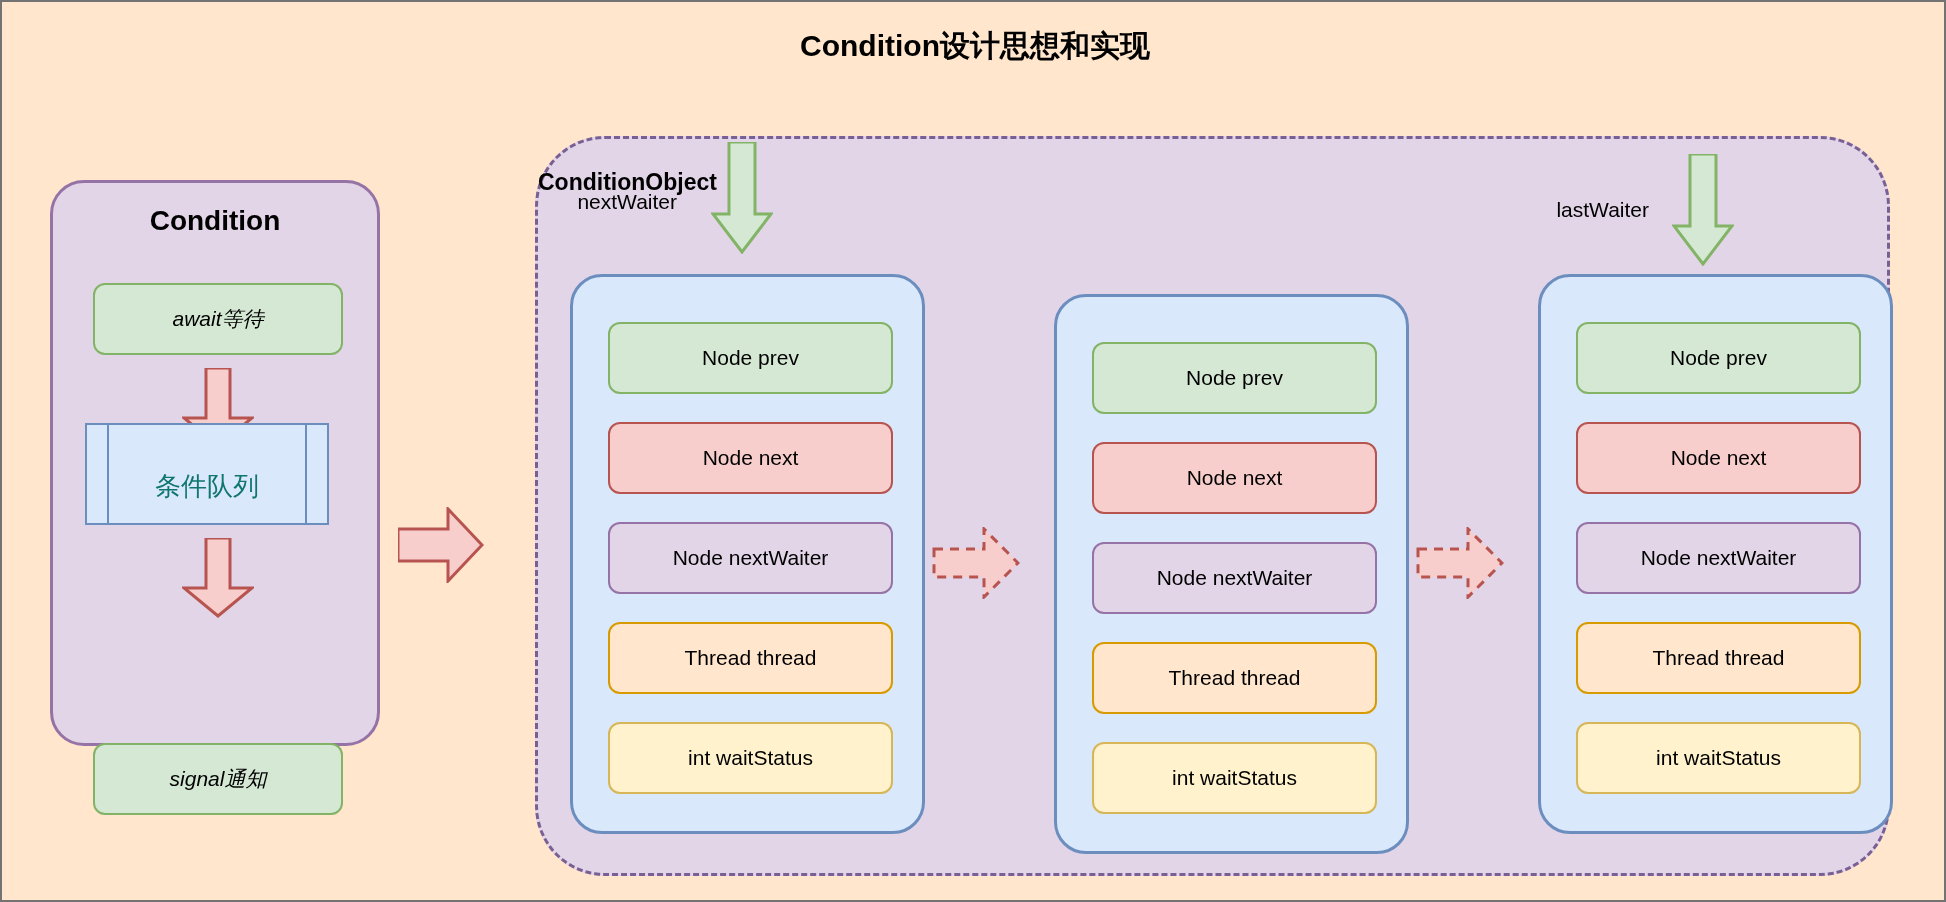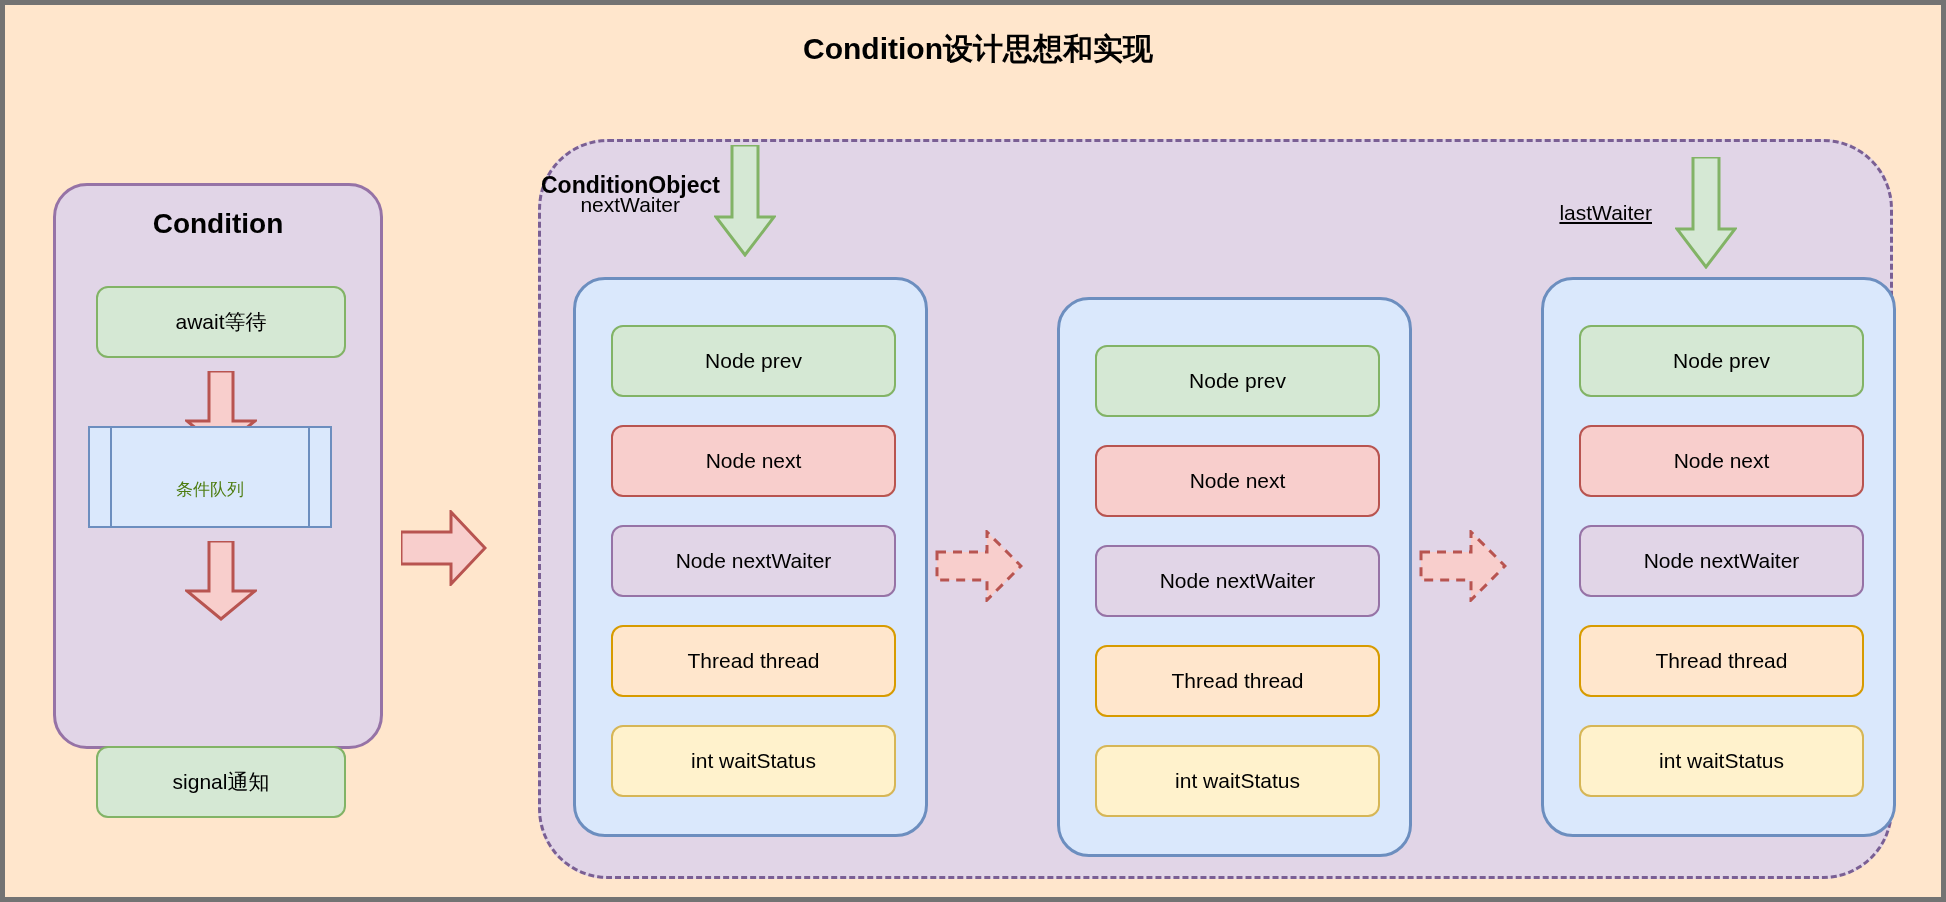--- a/index.html
+++ b/index.html
@@ -13,21 +13,21 @@
     font-family: "Liberation Sans", sans-serif;
     overflow: hidden;
   }
 
   #canvas {
     position: relative;
     width: 1946px;
     height: 902px;
     background: #ffe6cc;
     box-sizing: border-box;
-    border: 5px solid #737373;
+    border: 2px solid #737373;
     overflow: hidden;
   }
 
   
   .diagram-title {
     position: absolute;
     left: 0;
     top: 24px;
     width: 1946px;
     text-align: center;
@@ -68,20 +68,21 @@
     display: flex;
     align-items: center;
     justify-content: center;
     font-size: 21px;
     color: #000;
   }
   .cond-box.green {
     background: #d5e8d4;
     border: 2px solid #82b366;
     border-radius: 12px;
+    font-style: italic;
   }
   .box-await { top: 100px; height: 72px; }
   .box-signal { top: 560px; height: 72px; }
 
   
   .queue-shape {
     position: absolute;
     left: 32px;
     top: 240px;
     width: 244px;
@@ -98,22 +99,22 @@
     background: #6c8ebf;
   }
   .queue-shape .bar.left { left: 20px; }
   .queue-shape .bar.right { right: 20px; }
   .queue-shape .qlabel {
     position: absolute;
     inset: 0;
     display: flex;
     align-items: center;
     justify-content: center;
-    font-size: 17px;
-    color: #4d7c0f;
+    font-size: 26px;
+    color: #0f766e;
     margin-top: 24px;
   }
 
   
   .arrow-down-red {
     position: absolute;
     left: 129px;
     width: 72px;
     height: 80px;
   }
@@ -161,21 +162,21 @@
   .arrow-first { left: 709px; top: 140px; }
   .arrow-last { left: 1670px; top: 152px; }
 
   .waiter-label {
     position: absolute;
     font-size: 21px;
     color: #000;
     white-space: nowrap;
   }
   .label-first { left: 675px; top: 188px; transform: translateX(-100%); }
-  .label-last { left: 1647px; top: 196px; transform: translateX(-100%); text-decoration: underline; }
+  .label-last { left: 1647px; top: 196px; transform: translateX(-100%); }
 
   
   .node-card {
     position: absolute;
     width: 355px;
     background: #dae8fc;
     border: 3px solid #6c8ebf;
     border-radius: 32px;
     box-sizing: border-box;
   }

